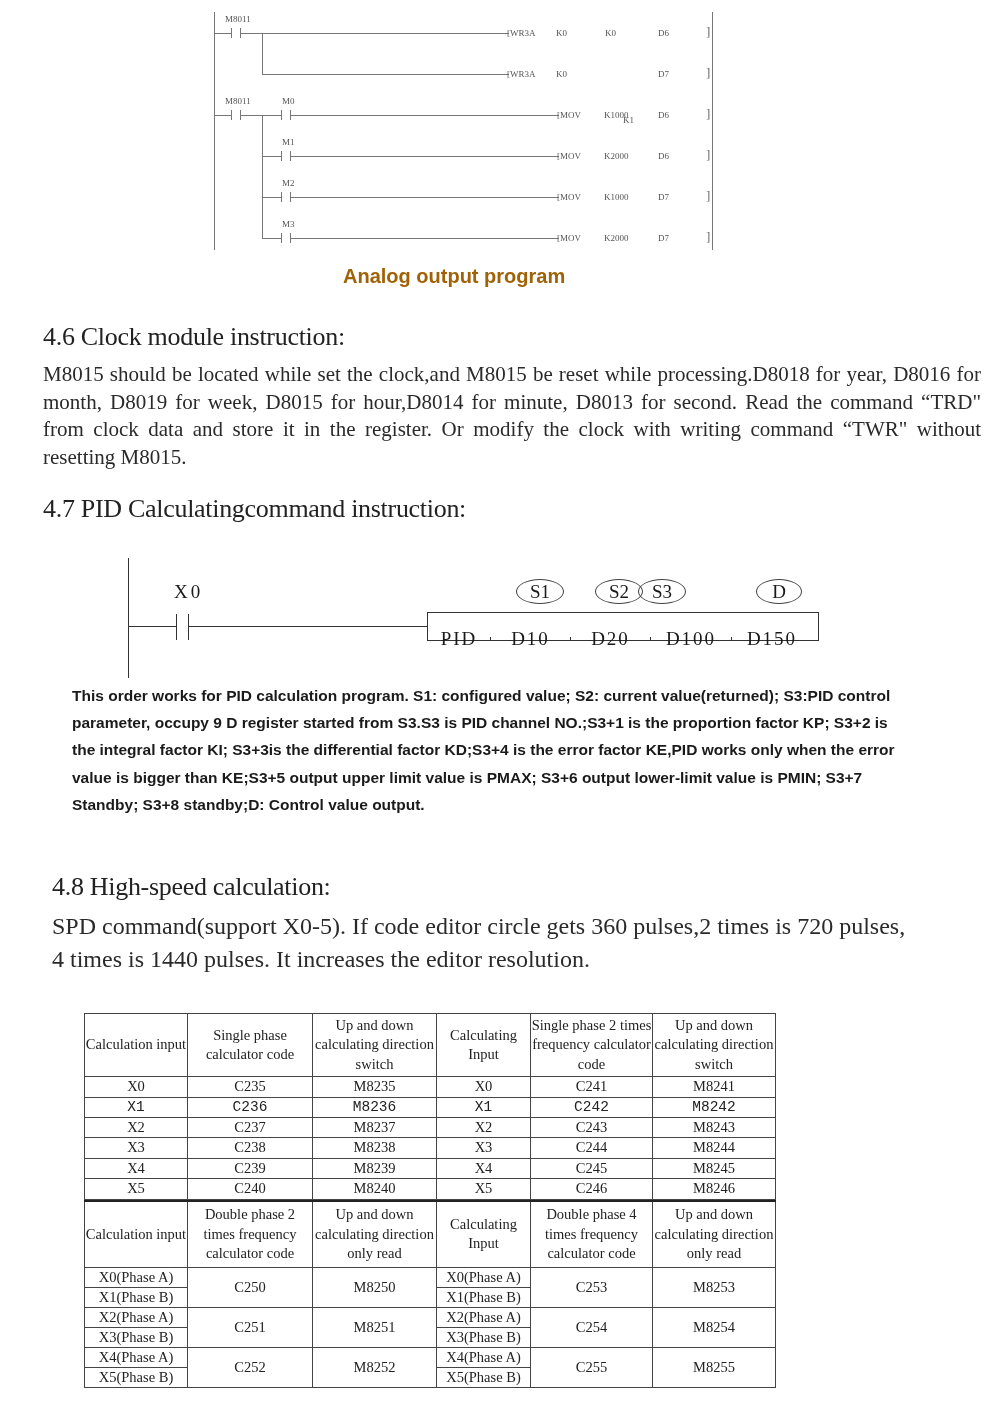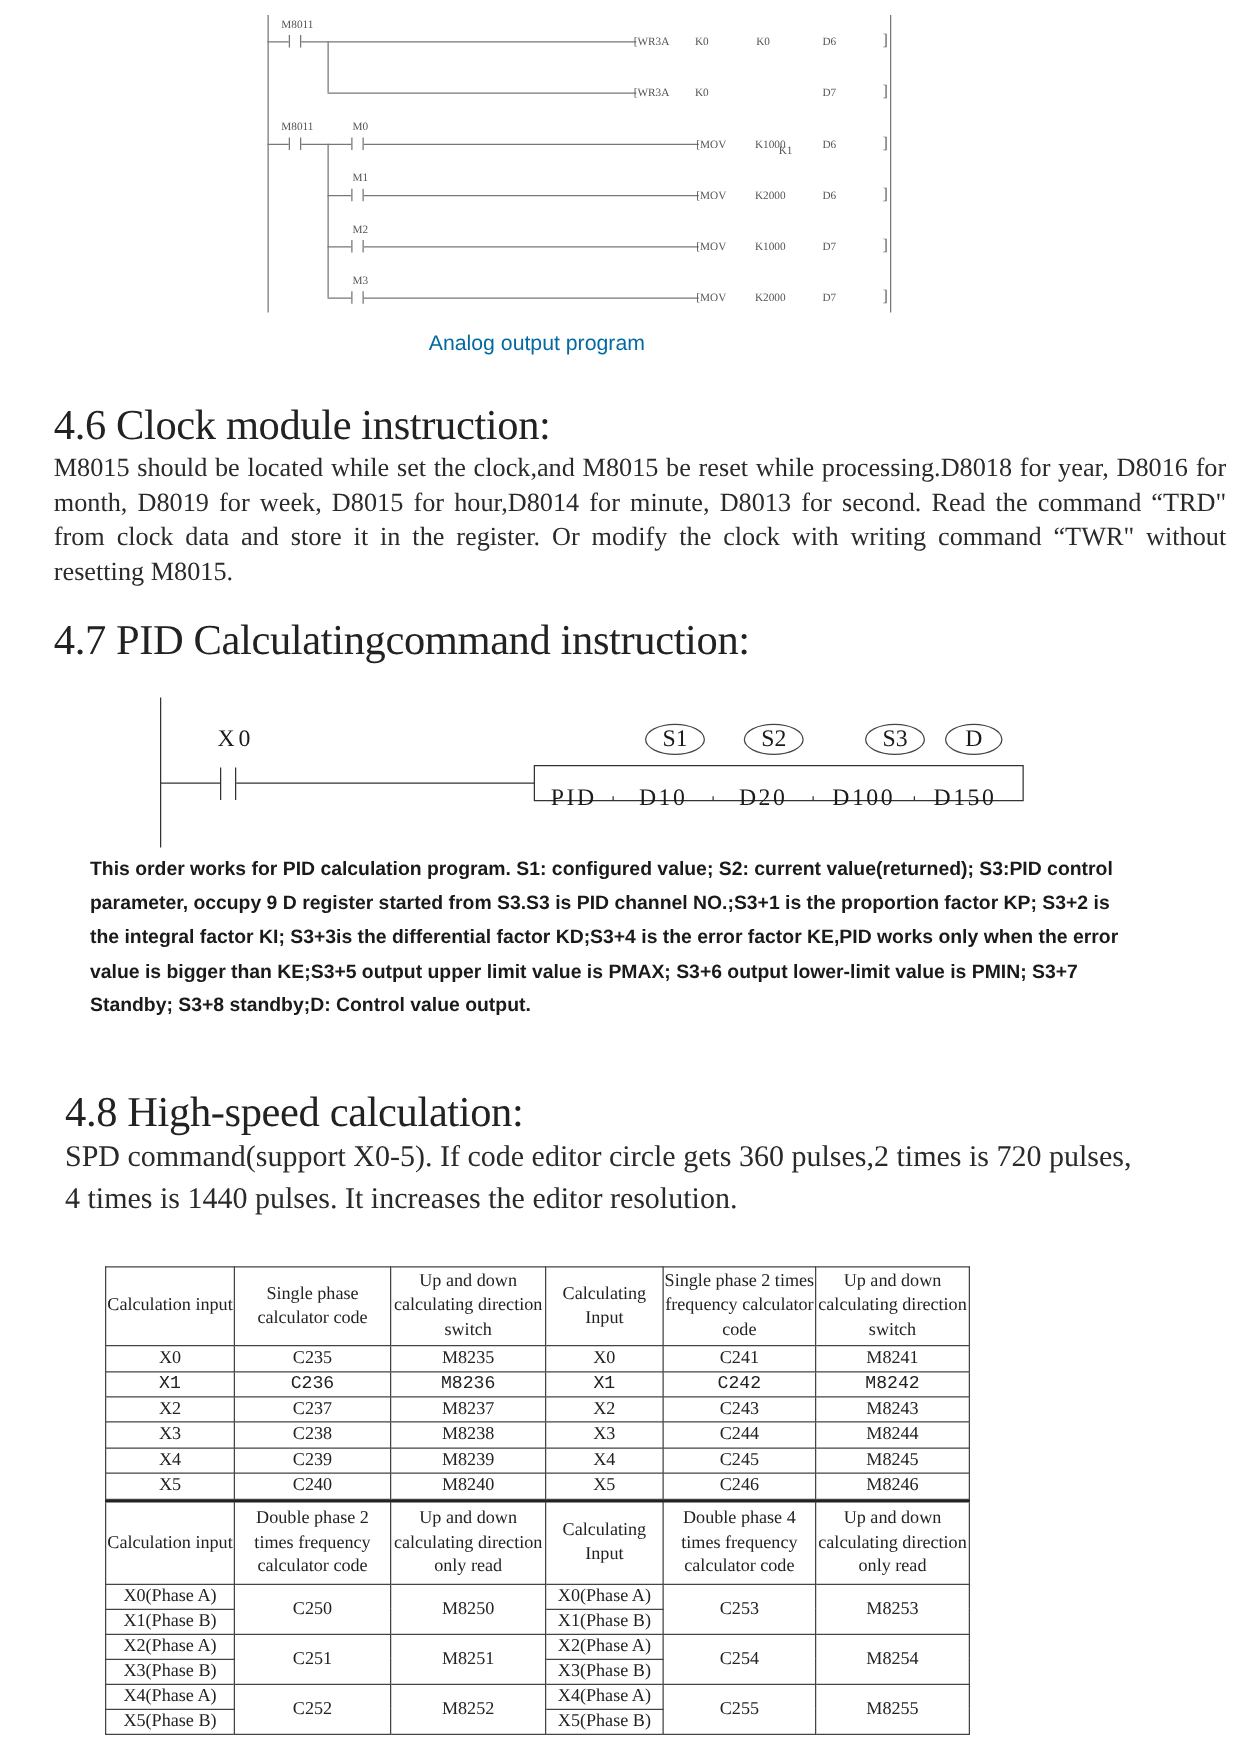--- a/index.html
+++ b/index.html
@@ -6,21 +6,21 @@
   body { width:1000px; height:1405px; position:relative; overflow:hidden; color:#1a1a1a; }
   .abs { position:absolute; }
   .serif { font-family: "Liberation Serif", "DejaVu Serif", serif; }
   .sans { font-family: "Liberation Sans", "DejaVu Sans", sans-serif; }
   .ladder-txt { font-family: "Liberation Serif", serif; font-size:9px; color:#555; position:absolute; }
   .hline { position:absolute; height:1px; background:#777; }
   .vline { position:absolute; width:1px; background:#777; }
   .contact { position:absolute; width:8px; height:10px; border-left:1px solid #777; border-right:1px solid #777; background:#fff; }
   .bracket-close { position:absolute; font-family:"Liberation Serif", serif; font-size:13px; color:#666; }
 
-  .h-sec { font-family:"Liberation Serif", serif; font-size:34px; color:#222; position:absolute; white-space:nowrap; letter-spacing:-0.3px; }
+  .h-sec { font-family:"Liberation Serif", serif; font-size:26px; color:#222; position:absolute; white-space:nowrap; letter-spacing:-0.3px; }
   .para { font-family:"Liberation Serif", serif; font-size:21px; line-height:27.5px; color:#2a2a2a; position:absolute; text-align:justify; }
   .para-sans { font-family:"Liberation Sans", sans-serif; font-size:15.5px; line-height:27.2px; color:#1a1a1a; position:absolute; font-weight:bold; }
 
   .pid-box { position:absolute; top:612px; height:27px; border:1.5px solid #333; display:flex; font-family:"Liberation Serif", serif; font-size:19px; letter-spacing:2px; }
   .pid-box > div { border-right:1.5px solid #333; display:flex; align-items:center; justify-content:center;margin-top:24px; }
   .pid-box > div:last-child { border-right:none; }
   .oval { position:absolute; top:579px; height:23px; border:1.2px solid #444; border-radius:50%; font-family:"Liberation Serif", serif; font-size:19px; display:flex; align-items:center; justify-content:center; }
 
   table.ct { position:absolute; border-collapse:collapse; font-family:"Liberation Serif", serif; font-size:14.5px; color:#222; table-layout:fixed; }
   table.ct td { border:1px solid #444; text-align:center; padding:0; line-height:19px; }
@@ -81,36 +81,36 @@
 
   <span class="ladder-txt" style="left:282px;top:219px;">M3</span>
   <div class="hline" style="left:262px;top:238px;width:297px;"></div>
   <div class="contact" style="left:281px;top:233px;"></div>
   <span class="ladder-txt" style="left:557px;top:233px;">[<span>MOV</span></span>
   <span class="ladder-txt" style="left:604px;top:233px;">K2000</span>
   <span class="ladder-txt" style="left:658px;top:233px;">D7</span>
   <span class="bracket-close" style="left:706px;top:229px;">]</span>
 </div>
 
-<div class="abs sans" style="left:343px;top:265px;font-size:17px;font-weight:normal;color:#0369a1;">Analog output program</div>
+<div class="abs sans" style="left:343px;top:265px;font-size:20px;font-weight:bold;color:#a16207;">Analog output program</div>
 
 <div class="h-sec" style="left:43px;top:322px;">4.6 Clock module instruction:</div>
 <div class="para" style="left:43px;top:361px;width:938px;">M8015 should be located while set the clock,and M8015 be reset while processing.D8018 for year, D8016 for month, D8019 for week, D8015 for hour,D8014 for minute, D8013 for second. Read the command “TRD" from clock data and store it in the register. Or modify the clock with writing command “TWR" without resetting M8015.</div>
 
 <div class="h-sec" style="left:43px;top:494px;">4.7 PID Calculatingcommand instruction:</div>
 
 <div>
   <div class="vline" style="left:128px;top:558px;height:120px;background:#333;"></div>
   <span class="abs serif" style="left:174px;top:581px;font-size:19px;letter-spacing:3px;">X0</span>
   <div class="hline" style="left:128px;top:626px;width:300px;background:#333;"></div>
   <div class="abs" style="left:176px;top:614px;width:11px;height:26px;border-left:1.5px solid #333;border-right:1.5px solid #333;background:#fff;"></div>
 
   <div class="oval" style="left:516px;width:46px;">S1</div>
   <div class="oval" style="left:595px;width:46px;">S2</div>
-  <div class="oval" style="left:692px;width:46px;">S3</div>
+  <div class="oval" style="left:638px;width:46px;">S3</div>
   <div class="oval" style="left:756px;width:44px;">D</div>
 
   <div class="pid-box" style="left:427px;width:390px;">
     <div style="width:62px;">PID</div>
     <div style="width:79px;">D10</div>
     <div style="width:79px;">D20</div>
     <div style="width:80px;">D100</div>
     <div style="width:80px;">D150</div>
   </div>
 </div>

